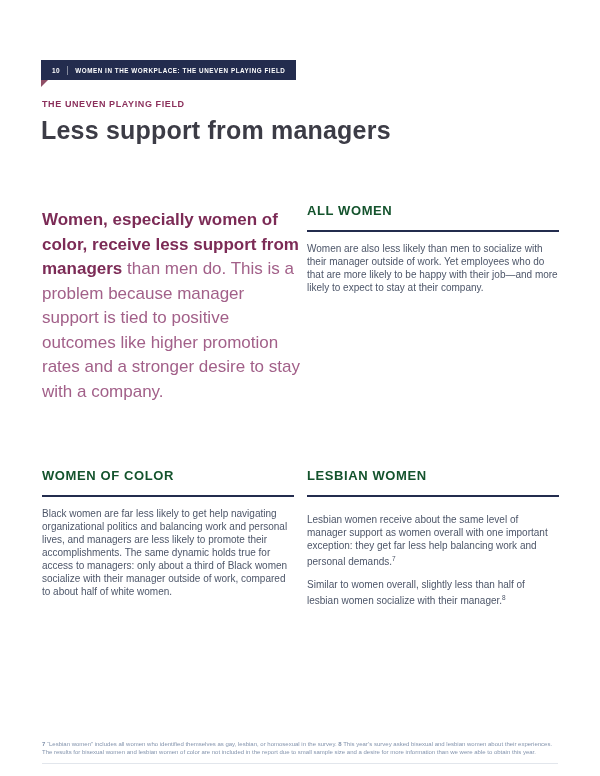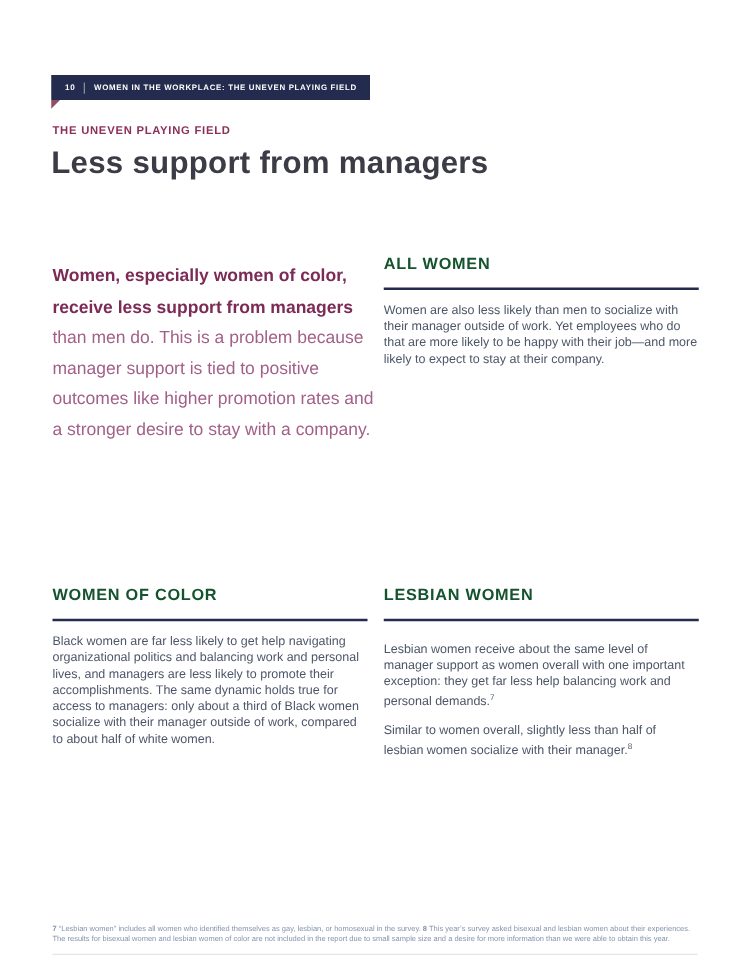--- a/index.html
+++ b/index.html
@@ -73,21 +73,21 @@
     color: #3c3c46;
     letter-spacing: 0.2px;
   }
 
   
   .intro {
     position: absolute;
     left: 42px;
     top: 176px;
     width: 258px;
-    font-size: 14px;
+    font-size: 17px;
     line-height: 24.5px;
     color: #a26089;
   }
   .intro .intro-bold {
     font-weight: 700;
     color: #7c2b56;
   }
 
   
   .section {

